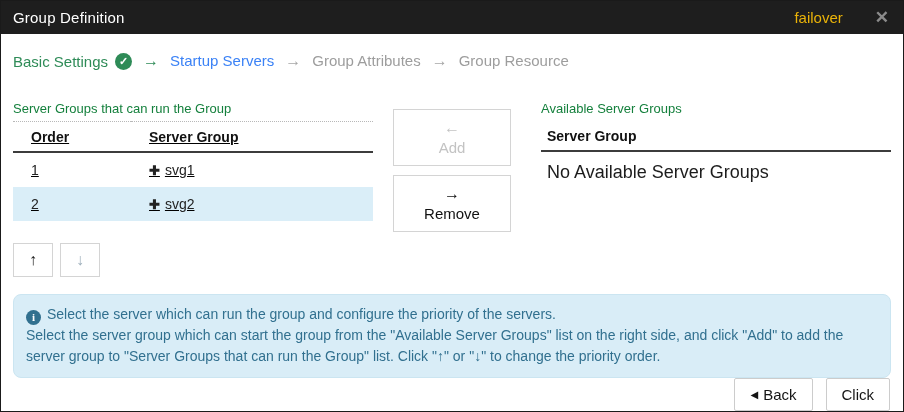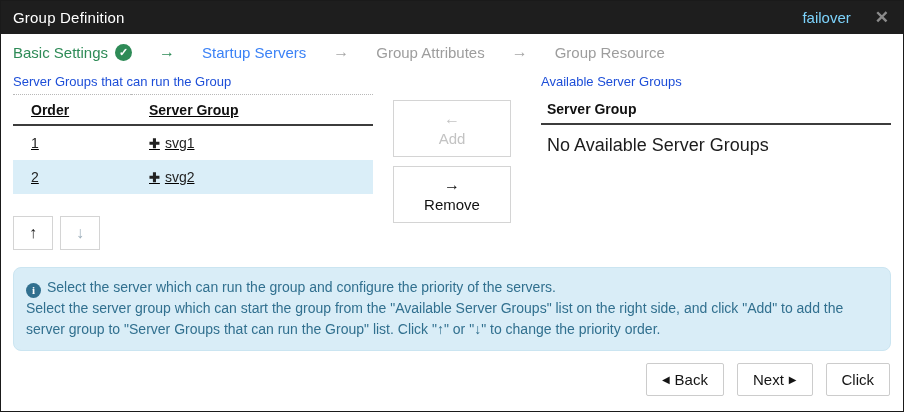--- a/index.html
+++ b/index.html
@@ -17,43 +17,43 @@
   }
   
   .titlebar {
     height: 33px; flex: 0 0 33px;
     background: #1e1e1e; color: #fff;
     display: flex; align-items: center;
     padding: 0 14px 0 12px;
     font-size: 15px;
   }
   .titlebar .title { flex: 1; letter-spacing: .2px; }
-  .titlebar .ctx { color: #7dd3fc; margin-right: 24px; }
+  .titlebar .ctx { color: #eab308; margin-right: 32px; }
   .titlebar .close { color: #8b8b8b; font-size: 17px; font-weight: bold; cursor: pointer; line-height: 1; }
   
   .steps {
-    display: flex; align-items: center;
-    padding: 9px 12px 9px 12px;
-    font-size: 15px; gap: 27px;
+    display: flex; 
+    padding: 18px 12px 9px 12px;
+    font-size: 15px; gap: 11px;
   }
   .step-done { color: #2e8b57; display: flex; align-items: center; gap: 7px; }
   .check-badge {
     width: 17px; height: 17px; border-radius: 50%;
     background: #2e8b57; color: #fff;
     font-size: 11px; font-weight: bold;
     display: inline-flex; align-items: center; justify-content: center;
   }
   .step-arrow { font-weight: bold; font-size: 16px; }
   .arrow-green { color: #2e8b57; }
   .arrow-gray { color: #a6a6a6; }
   .step-current { color: #3b82f6; font-weight: normal; }
   .step-upcoming { color: #9d9d9d; }
   
   .content { display: flex; padding: 4px 12px 0 12px; }
-  .panel-label { font-size: 13px; color: #1d4ed8; margin-bottom: 5px; }
+  .panel-label { font-size: 13px; color: #15803d; margin-bottom: 5px; margin-top: 18px; }
   .left-panel { width: 360px; flex: 0 0 360px; }
   .sg-table { width: 100%; border-collapse: collapse; font-size: 14px; text-decoration: underline; }
   .sg-table th {
     text-align: left; font-weight: bold; color: #111;
     padding: 7px 8px 6px 18px;
     border-top: 1px dotted #b8b8b8;
     border-bottom: 2px solid #3c3c3c;
   }
   .sg-table th.col-order { width: 118px; }
   .sg-table td { padding: 9px 8px 9px 18px; color: #222; }
@@ -206,21 +206,17 @@
     </div>
     <div>Select the server group which can start the group from the "Available Server Groups" list on the right side, and click "Add" to add the server group to "Server Groups that can run the Group" list. Click "↑" or "↓" to change the priority order.</div>
   </div>
 
   <div class="footer">
     <button class="footer-btn">
       <span class="tri">◀</span>
       <span>Back</span>
     </button>
     <button class="footer-btn">
-      <span>Next</span>
-      <span class="tri">▶</span>
-    </button>
-    <button class="footer-btn">
       <span>Click</span>
     </button>
   </div>
 
 </div>
 
 </body></html>

